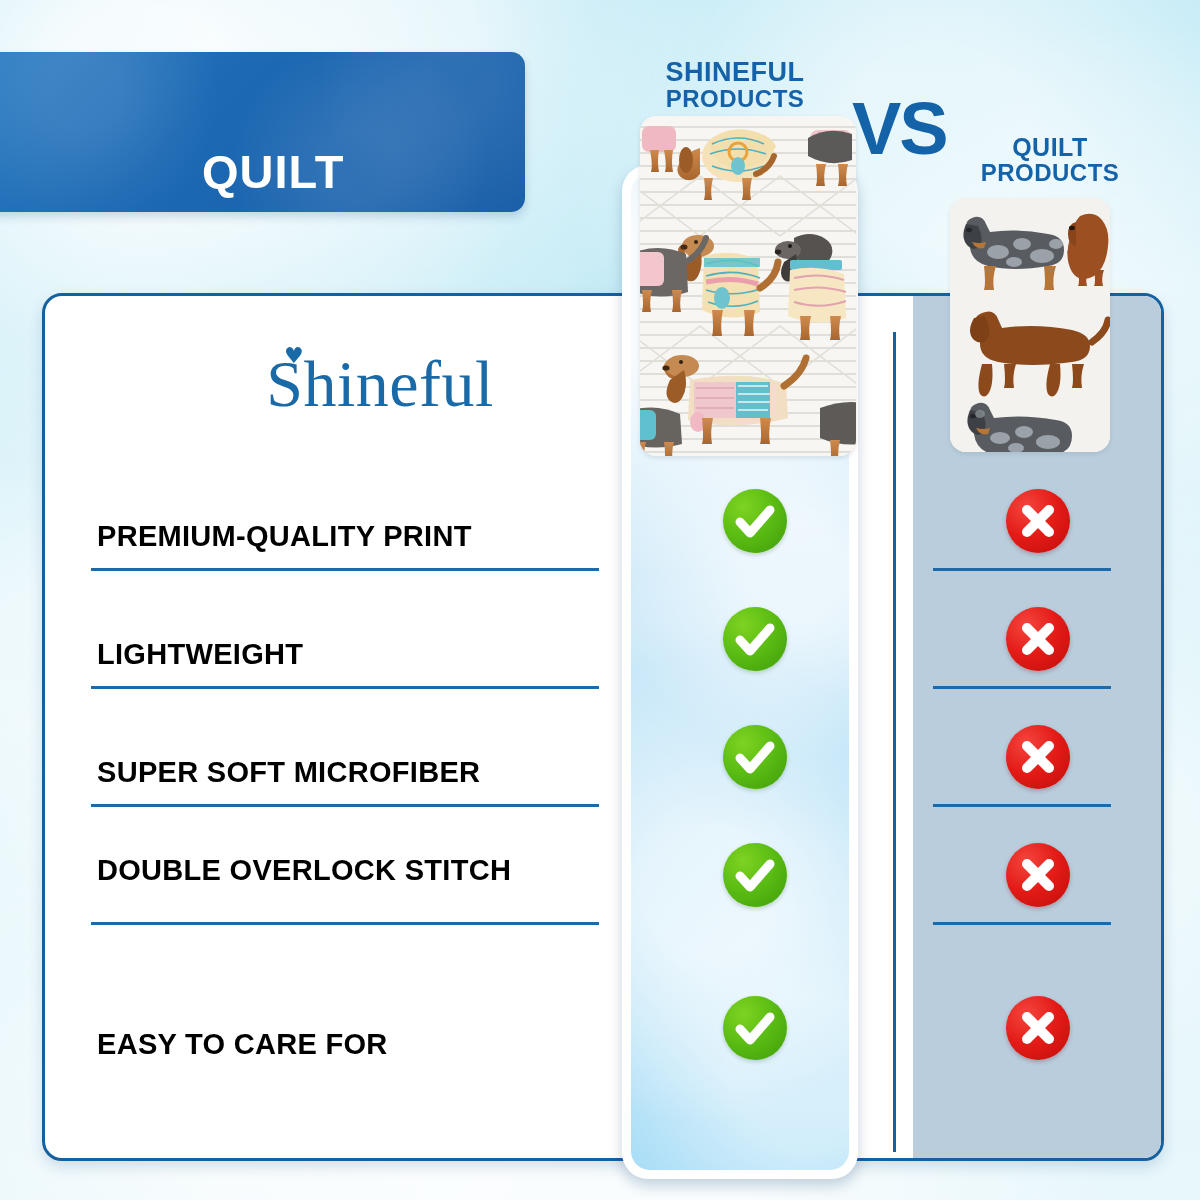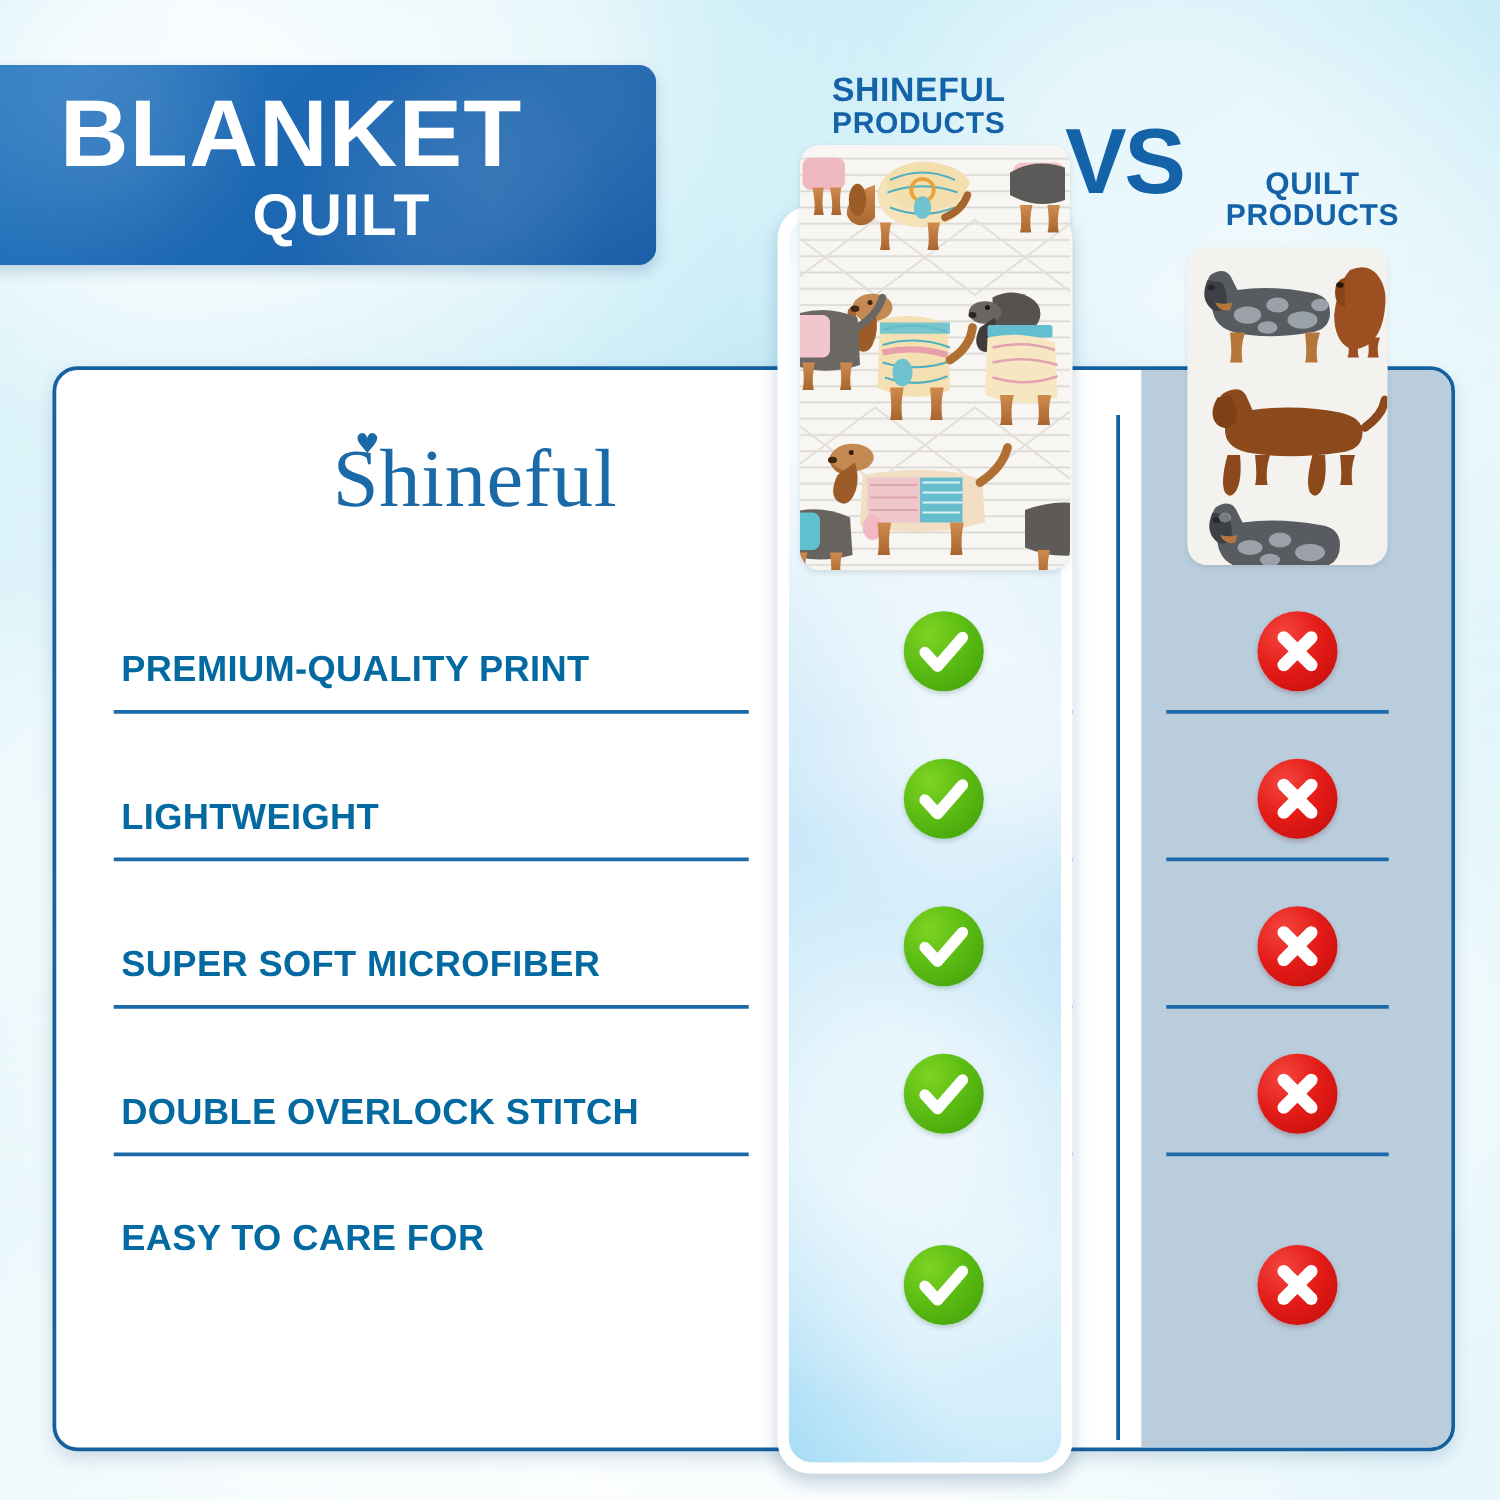--- a/index.html
+++ b/index.html
@@ -74,21 +74,21 @@
     line-height:1;letter-spacing:.5px;
   }
   #brand .heart{
     position:absolute;left:50%;margin-left:-96px;top:-6px;
     font-size:22px;color:#1a6aa8;font-family:"DejaVu Sans",sans-serif;
   }
 
   
   .feat{
     position:absolute;left:52px;width:510px;
-    font-size:29px;font-weight:bold;color:#0369a1;letter-spacing:.3px;
+    font-size:29px;font-weight:bold;color:#000000;letter-spacing:.3px;
     white-space:nowrap;
   }
   .divL{position:absolute;left:46px;width:508px;height:3px;background:#1d6aab;}
   .divM{position:absolute;left:608px;width:205px;height:3px;background:#1d6aab;}
   .divR{position:absolute;left:888px;width:178px;height:3px;background:#1d6aab;}
 
   
   #sh-col{
     position:absolute;left:622px;top:165px;width:236px;height:1014px;
     background:#ffffff;border-radius:26px;
@@ -130,21 +130,20 @@
     box-shadow:0 2px 4px rgba(90,0,0,.25);
   }
   .mark svg{position:absolute;inset:0;}
 </style>
 </head>
 <body>
 
 <div id="bg"></div>
 
 <div id="banner">
-  <div class="bk">BLANKET</div>
   <div class="qt">QUILT</div>
 </div>
 
 <div class="hdr" id="h-shineful">
   <span>SHINEFUL</span>
   <span class="l2">PRODUCTS</span>
 </div>
 <div class="hdr" id="h-vs">VS</div>
 <div class="hdr" id="h-other">
   <span>QUILT</span>
@@ -156,22 +155,22 @@
   <div id="other-divline"></div>
 
   <div id="brand">
     <span class="heart">♥</span>
     <span>Shineful</span>
   </div>
 
   <div class="feat" style="top:224px">PREMIUM-QUALITY PRINT</div>
   <div class="feat" style="top:460px">SUPER SOFT MICROFIBER</div>
   <div class="feat" style="top:342px">LIGHTWEIGHT</div>
-  <div class="feat" style="top:578px">DOUBLE OVERLOCK STITCH</div>
-  <div class="feat" style="top:679px">EASY TO CARE FOR</div>
+  <div class="feat" style="top:558px">DOUBLE OVERLOCK STITCH</div>
+  <div class="feat" style="top:732px">EASY TO CARE FOR</div>
 
   <div class="divL" style="top:272px"></div>
   <div class="divM" style="top:272px"></div>
   <div class="divR" style="top:272px"></div>
 
   <div class="divL" style="top:390px"></div>
   <div class="divM" style="top:390px"></div>
   <div class="divR" style="top:390px"></div>
 
   <div class="divL" style="top:508px"></div>

